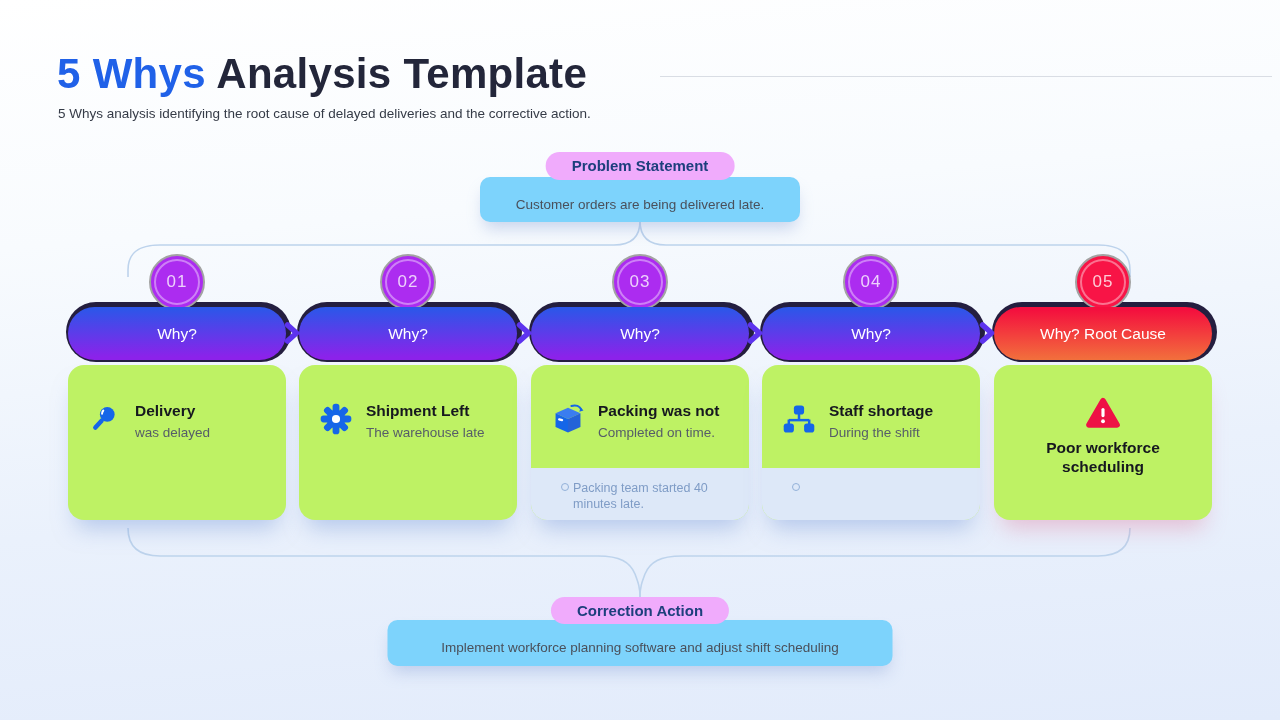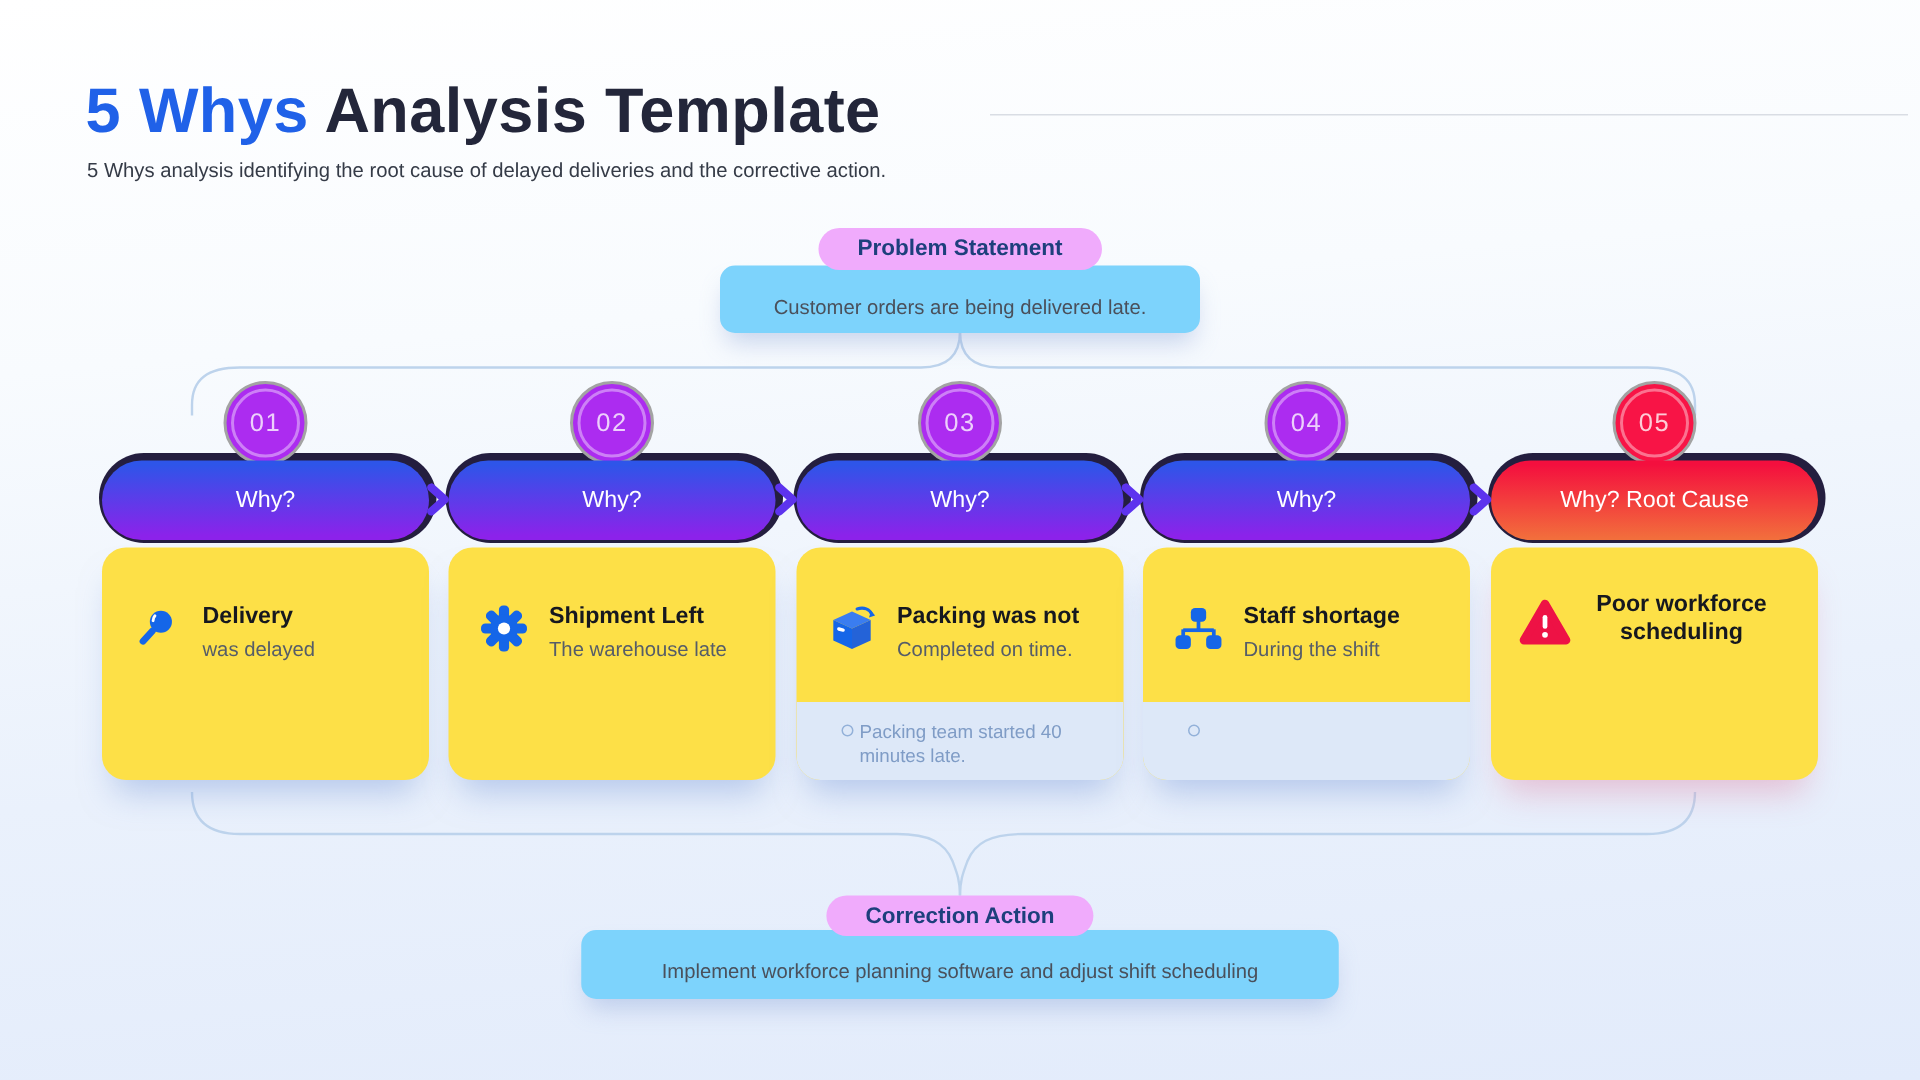--- a/index.html
+++ b/index.html
@@ -52,35 +52,35 @@
     position:absolute; top:53px; left:0; right:0; height:53px; border-radius:26.5px; z-index:3;
     background:linear-gradient(180deg,#2e55e9 5%,#8c22ea 95%);
     display:flex; align-items:center; justify-content:center;
     color:#fff; font-size:15.5px; font-weight:500;
   }
   .root .pill { background:linear-gradient(180deg,#f40f3e 5%,#f2703c 100%); }
   .chevron { position:absolute; top:68px; width:16px; height:22px; z-index:3; }
   .chev-1{left:216px;} .chev-2{left:448px;} .chev-3{left:679px;} .chev-4{left:911px;}
   .card {
     position:absolute; top:111px; left:0; right:0; height:155px;
-    background:#fde047; border-radius:16px; overflow:hidden; z-index:2;
+    background:#bef264; border-radius:16px; overflow:hidden; z-index:2;
     box-shadow:0 16px 22px -8px rgba(130,160,220,.5);
     display:flex; flex-direction:column;
   }
   .root .card { box-shadow:0 16px 22px -8px rgba(225,130,165,.45); }
   .card-body { display:flex; align-items:flex-start; padding:36px 14px 0 20px; gap:13px; flex:1; }
   .card-icon { flex:0 0 34px; margin-top:1px; }
   .card-title { font-size:15.5px; font-weight:700; color:#16181f; line-height:1.25; }
   .card-sub { font-size:13.5px; color:#565d68; margin-top:5px; line-height:1.25; }
   .card-note {
     flex:0 0 52px; background:#dde8f8; display:flex; padding:12px 12px 0 30px; gap:4px;
   }
   .note-bullet { flex:0 0 8px; width:8px; height:8px; border:1.5px solid #93b1d9; border-radius:50%; margin-top:3px; }
   .note-text { font-size:12.5px; color:#7f9cc6; line-height:1.3; }
-  .card-center { align-items:flex-end; text-align:center; flex-direction:row; padding:20px 18px 0; display:flex; }
+  .card-center { align-items:center; text-align:center; flex-direction:column; padding:30px 18px 0; display:flex; }
   .card-center .card-title { margin-top:8px; width:160px; }
 </style>
 </head>
 <body>
 
 <svg class="connectors" viewBox="0 0 1280 720">
   <path d="M640 221 C640 236 632 245 614 245 L160 245 C138 245 128 253 128 270 L128 277"></path>
   <path d="M640 221 C640 236 648 245 666 245 L1098 245 C1120 245 1130 253 1130 270 L1130 277"></path>
   <path d="M128 528 C128 546 138 556 160 556 L598 556 C620 556 630 562 635 574 C638 582 640 587 640 597"></path>
   <path d="M1130 528 C1130 546 1120 556 1098 556 L682 556 C660 556 650 562 645 574 C642 582 640 587 640 597"></path>

